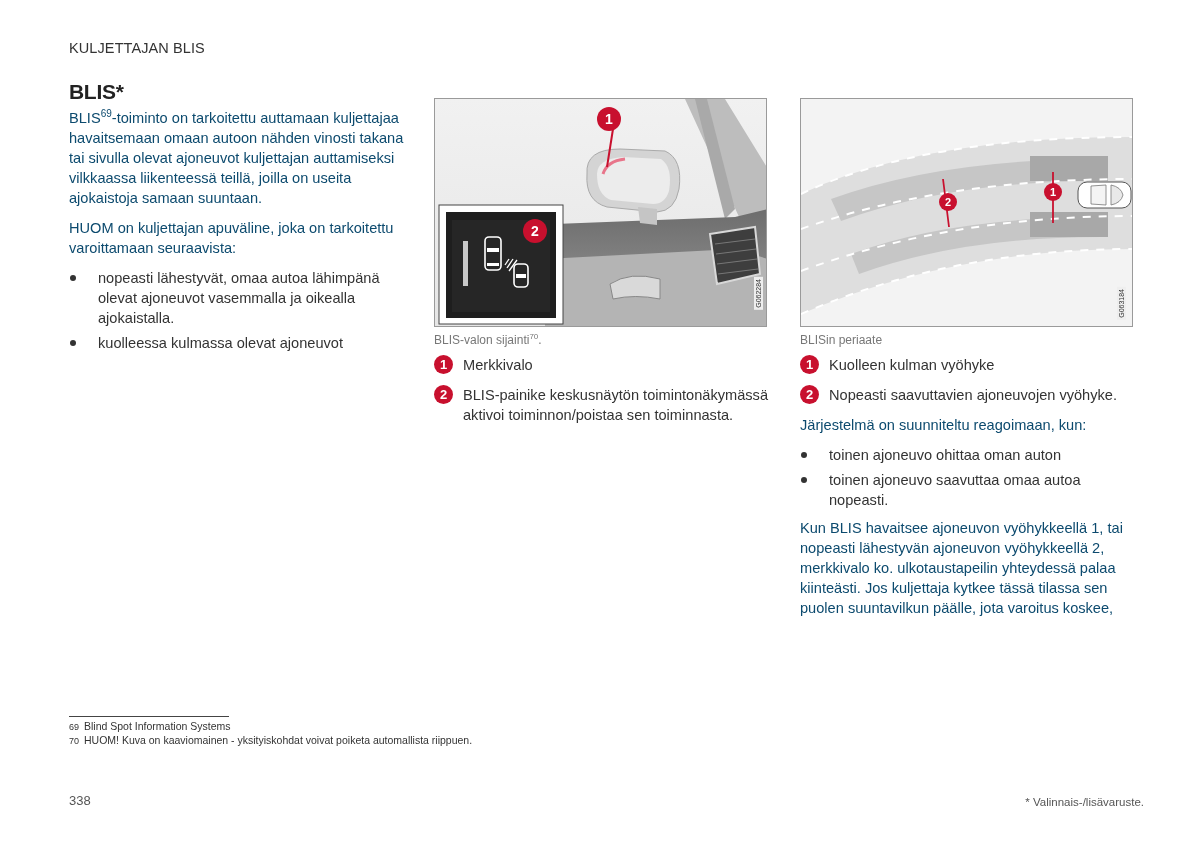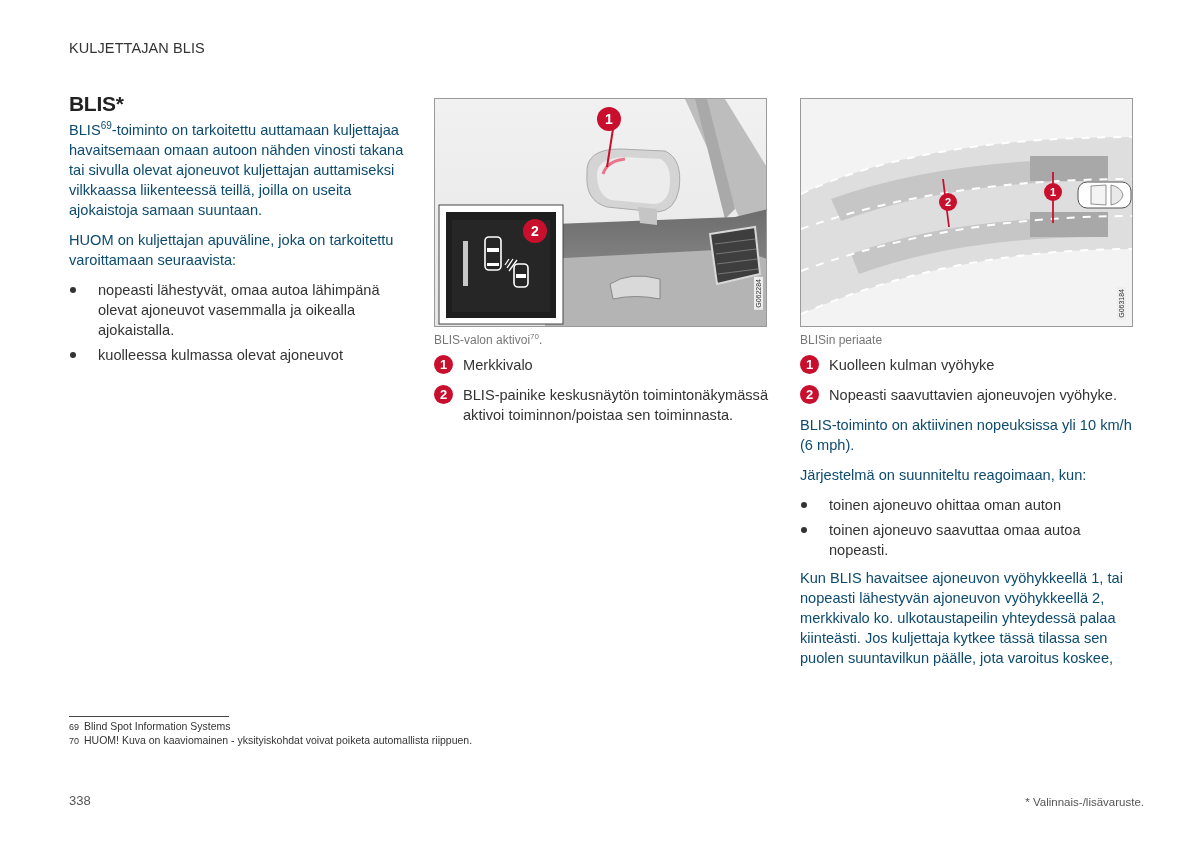--- a/index.html
+++ b/index.html
@@ -1,20 +1,20 @@
 <!DOCTYPE html>
 <html><head>
 <meta charset="utf-8">
 <style>
   html, body { margin:0; padding:0; background:#ffffff; }
   body { width:1200px; height:845px; position:relative; overflow:hidden;
          font-family:"Liberation Sans", sans-serif; color:#2b2b2b; }
   .section-header { position:absolute; left:69px; top:40px; font-size:14.5px; letter-spacing:0.1px; color:#333; }
   .col { position:absolute; }
-  .col-left { left:69px; top:92px; width:340px; }
+  .col-left { left:69px; top:80px; width:340px; }
   .col-mid  { left:434px; top:98px; width:335px; }
   .col-right{ left:800px; top:98px; width:335px; }
 
   h1.title { margin:0 0 4px 0; font-size:21px; font-weight:bold; color:#222; letter-spacing:-0.3px; }
   p.body { margin:0 0 10px 0; font-size:14.6px; line-height:20px; color:#0c4a6e; }
   p.body sup { font-size:10px; line-height:0; }
   ul.bullets { list-style:none; margin:0 0 8px 0; padding:0; }
   ul.bullets li { position:relative; padding-left:29px; font-size:14.6px; line-height:20px; margin-bottom:5px; color:#333; }
   ul.bullets li .dot { position:absolute; left:1px; top:7px; width:6px; height:6px; border-radius:50%; background:#333; }
 
@@ -104,21 +104,21 @@
       <g fill="none" stroke="#ffffff" stroke-width="1.3">
         <path d="M70 166 L74 160"></path>
           <path d="M72 169 L78 160"></path>
           <path d="M74 172 L82 161"></path>
       </g>
     </svg>
     <div class="badge" style="left:162px; top:8px;">1</div>
     <div class="badge" style="left:88px; top:120px;">2</div>
     <div class="fig-code" style="right:3px; top:178px;">G062284</div>
   </div>
-  <div class="caption"><span>BLIS-valon aktivoi</span><sup>70</sup><span>.</span></div>
+  <div class="caption"><span>BLIS-valon sijainti</span><sup>70</sup><span>.</span></div>
   <div class="legend-item">
     <div class="num">1</div>
     <div class="txt">Merkkivalo</div>
   </div>
   <div class="legend-item">
     <div class="num">2</div>
     <div class="txt">BLIS-painike keskusnäytön toimintonäkymässä aktivoi toiminnon/poistaa sen toiminnasta.</div>
   </div>
 </div>
 
@@ -157,21 +157,20 @@
   </div>
   <div class="caption">BLISin periaate</div>
   <div class="legend-item">
     <div class="num">1</div>
     <div class="txt">Kuolleen kulman vyöhyke</div>
   </div>
   <div class="legend-item">
     <div class="num">2</div>
     <div class="txt">Nopeasti saavuttavien ajoneuvojen vyöhyke.</div>
   </div>
-  <p class="body">BLIS-toiminto on aktiivinen nopeuksissa yli 10 km/h (6 mph).</p>
   <p class="body">Järjestelmä on suunniteltu reagoimaan, kun:</p>
   <ul class="bullets">
     <li><span class="dot"></span><span>toinen ajoneuvo ohittaa oman auton</span></li>
     <li><span class="dot"></span><span>toinen ajoneuvo saavuttaa omaa autoa nopeasti.</span></li>
   </ul>
   <p class="body">Kun BLIS havaitsee ajoneuvon vyöhykkeellä 1, tai nopeasti lähestyvän ajoneuvon vyöhykkeellä 2, merkkivalo ko. ulkotaustapeilin yhteydessä palaa kiinteästi. Jos kuljettaja kytkee tässä tilassa sen puolen suuntavilkun päälle, jota varoitus koskee,</p>
 </div>
 
 <div class="footnotes">
   <div class="footnote-rule"></div>

